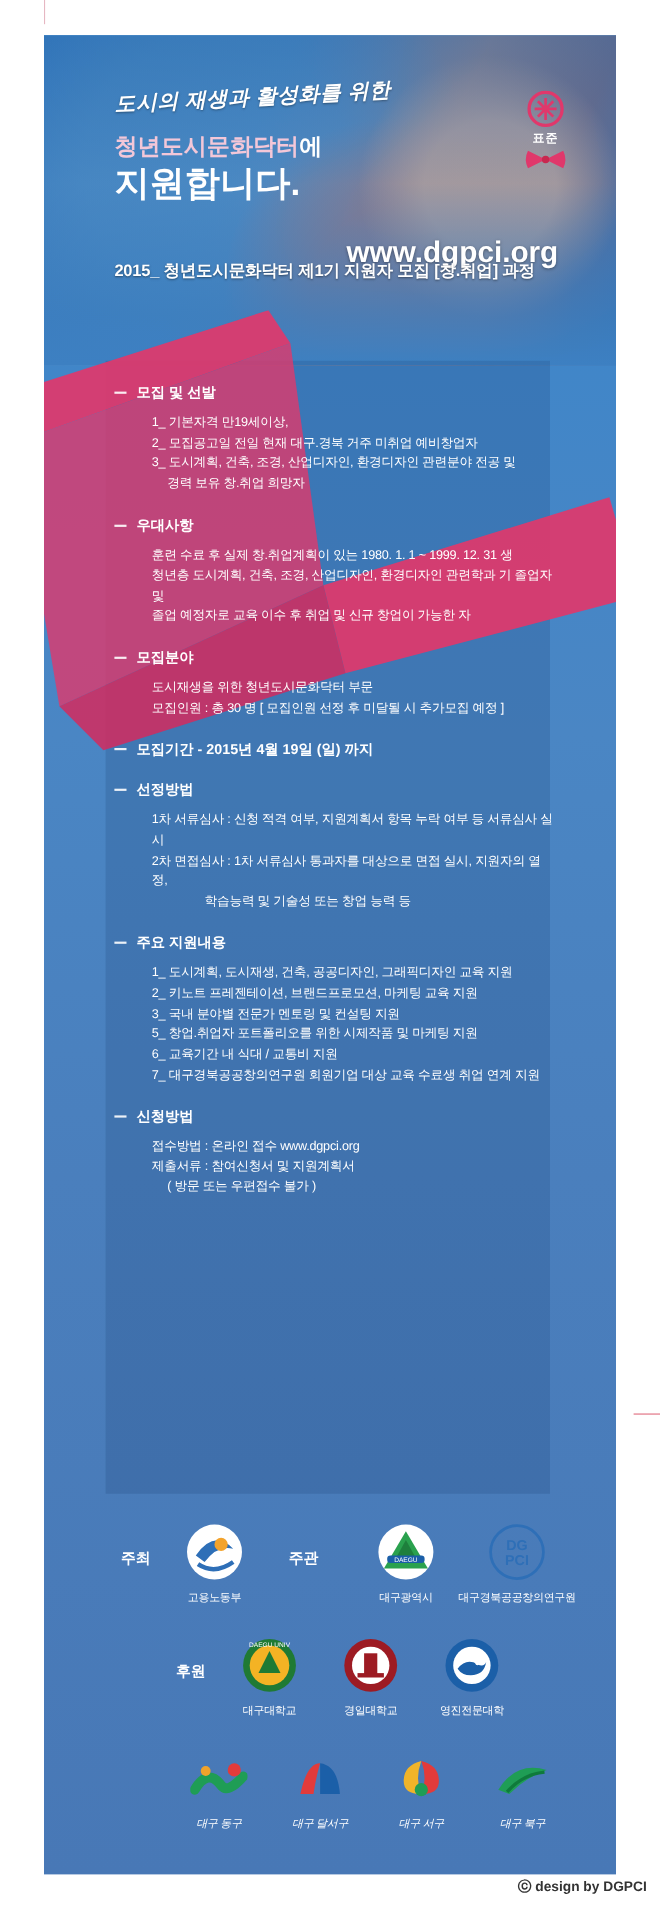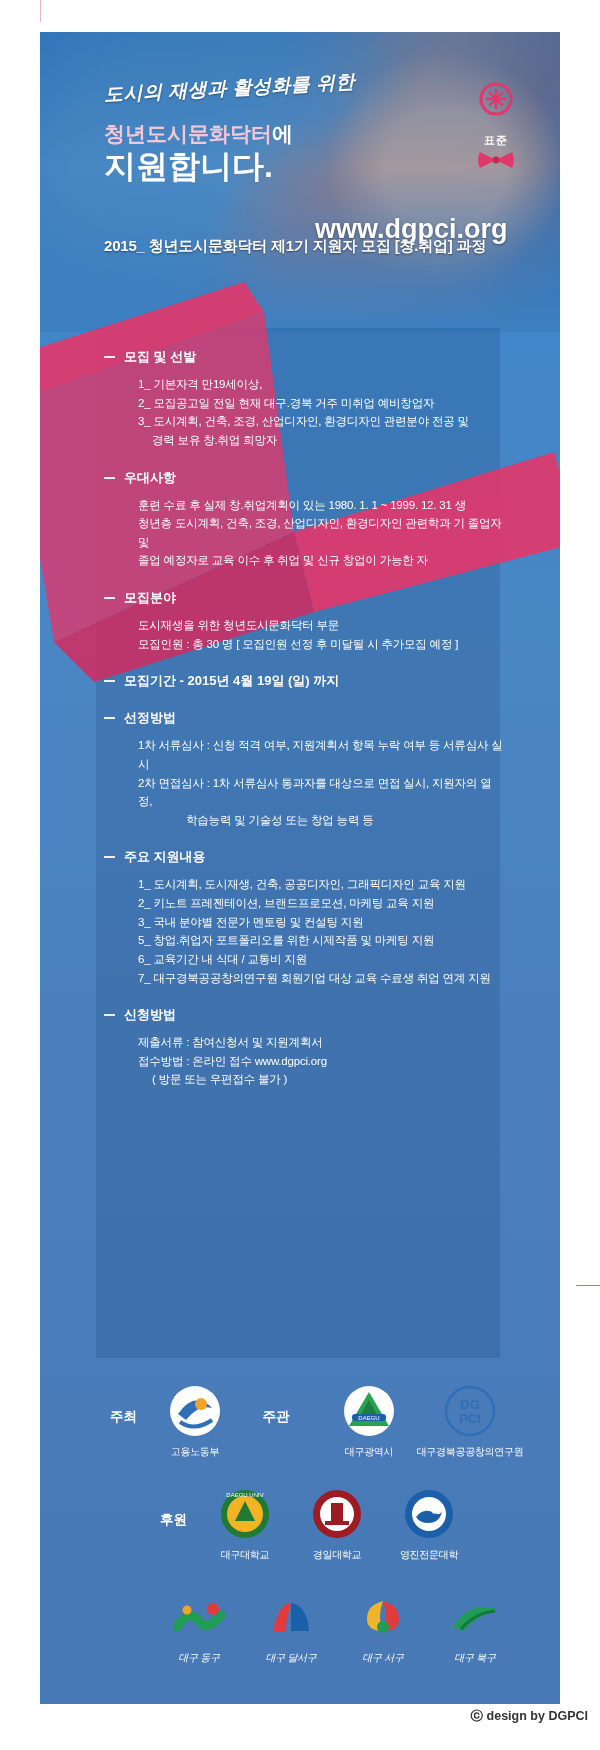--- a/index.html
+++ b/index.html
@@ -59,21 +59,21 @@
     margin-left:19px;
   }
   .subtitle{
     position:absolute;left:64px;top:205px;width:430px;
     font-size:15px;font-weight:700;color:#ffffff;letter-spacing:-.2px;
     text-shadow:0 1px 2px rgba(0,0,0,.45);
   }
   
   .seal{position:absolute;right:34px;top:50px;width:60px;height:90px;text-align:center;}
   .seal .knot{width:34px;height:34px;margin:0 auto;}
-  .seal .kor{font-size:11px;font-weight:700;margin-top:17px;letter-spacing:1px;}
+  .seal .kor{font-size:11px;font-weight:700;margin-top:2px;letter-spacing:1px;}
   .seal .bow{margin-top:2px;}
 
   
   .content{position:absolute;left:64px;top:316px;width:400px;}
   .sec{margin-bottom:19px;}
   .sec-title{
     font-size:13px;font-weight:700;color:#ffffff;position:relative;padding-left:20px;
     margin-bottom:9px;
   }
   .sec-title:before{
@@ -188,22 +188,22 @@
       <div class="line">1_  도시계획, 도시재생, 건축, 공공디자인, 그래픽디자인 교육 지원</div>
       <div class="line">2_  키노트 프레젠테이션, 브랜드프로모션, 마케팅 교육 지원</div>
       <div class="line">3_  국내 분야별 전문가 멘토링 및 컨설팅 지원</div>
       <div class="line">5_  창업.취업자 포트폴리오를 위한 시제작품 및 마케팅 지원</div>
       <div class="line">6_  교육기간 내 식대 / 교통비 지원</div>
       <div class="line">7_  대구경북공공창의연구원 회원기업 대상 교육 수료생 취업 연계 지원</div>
     </div>
 
     <div class="sec">
       <div class="sec-title">신청방법</div>
+      <div class="line">접수방법 : 온라인 접수  www.dgpci.org</div>
       <div class="line">제출서류 : 참여신청서 및 지원계획서</div>
-      <div class="line">접수방법 : 온라인 접수  www.dgpci.org</div>
       <div class="line indent">( 방문 또는 우편접수 불가 )</div>
     </div>
 
   </div>
 
   <div class="sponsors">
 
     <div class="sprow">
       <div class="sp-label">주최</div>
       <div class="sp-item">

